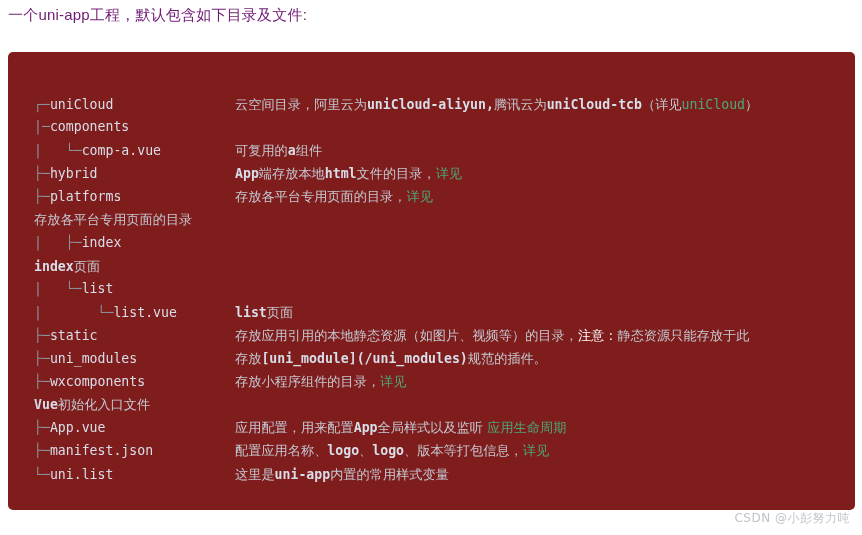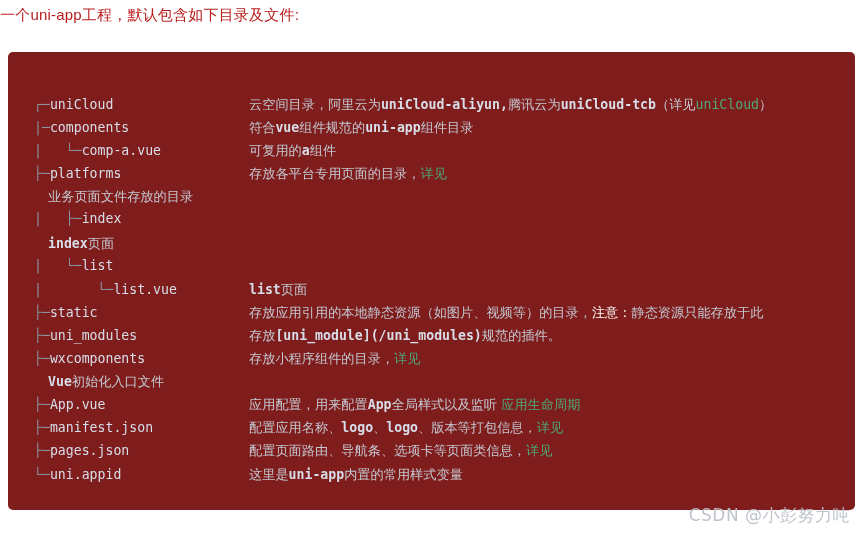--- a/index.html
+++ b/index.html
@@ -10,24 +10,24 @@
   body {
     width: 862px;
     height: 535px;
     overflow: hidden;
     font-family: "Liberation Sans", sans-serif;
     position: relative;
   }
 
   .intro-text {
     position: absolute;
-    left: 0px;
+    left: 8px;
     top: 6px;
     font-size: 15px;
-    color: #b91c1c;
+    color: #701a75;
     letter-spacing: 0.2px;
     white-space: nowrap;
   }
 
   .code-block {
     position: absolute;
     left: 8px;
     top: 52px;
     width: 847px;
     height: 458px;
@@ -63,59 +63,58 @@
   }
   .col-tree .branch { color: #8b929e; }
   .col-tree .name   { color: #d8dee9; }
 
   .col-desc {
     flex: 1 1 auto;
     color: #c3c8d1;
     font-family: "DejaVu Sans Mono", monospace;
     font-size: 13.2px;
     white-space: pre;
-    margin-left: 14px;
   }
   .col-desc .zh   { font-family: "DejaVu Sans", sans-serif; }
   .col-desc .mono { color: #d8dee9; font-weight: bold; }
   .col-desc .link { color: #4ca877; }
   .col-desc .warn { color: #ffffff; font-weight: normal; }
 
   .watermark {
     position: absolute;
     right: 12px;
     bottom: 8px;
     font-family: "DejaVu Sans", sans-serif;
-    font-size: 17px;
+    font-size: 12px;
     color: #b9bec8;
     letter-spacing: 0.5px;
     opacity: 0.92;
     white-space: nowrap;
   }
 </style>
 </head>
 <body>
 
 <div class="intro-text">一个uni-app工程，默认包含如下目录及文件:</div>
 
 <div class="code-block">
   <div class="code-inner" id="code-rows">
       <div class="code-row"><div class="col-tree"><span class="branch">┌─</span><span class="name">uniCloud</span></div><div class="col-desc"><span class="zh">云空间目录，阿里云为</span><span class="mono">uniCloud-aliyun,</span><span class="zh">腾讯云为</span><span class="mono">uniCloud-tcb</span><span class="zh">（详见</span><span class="link">uniCloud</span><span class="zh">）</span></div></div>
-      <div class="code-row"><div class="col-tree"><span class="branch">|─</span><span class="name">components</span></div><div class="col-desc"><span class="zh">符合</span><span class="mono">vue</span><span class="zh">组件规范的</span><span class="mono">uni-app</span><span class="zh">组件目录</span></div></div>
+      <div class="code-row"><div class="col-tree"><span class="branch">|─</span><span class="name">components</span></div></div>
       <div class="code-row"><div class="col-tree"><span class="branch">|   └─</span><span class="name">comp-a.vue</span></div><div class="col-desc"><span class="zh">可复用的</span><span class="mono">a</span><span class="zh">组件</span></div></div>
+      <div class="code-row"><div class="col-tree"><span class="branch">├─</span><span class="name">hybrid</span></div><div class="col-desc"><span class="mono">App</span><span class="zh">端存放本地</span><span class="mono">html</span><span class="zh">文件的目录，</span><span class="link">详见</span></div></div>
       <div class="code-row"><div class="col-tree"><span class="branch">├─</span><span class="name">platforms</span></div><div class="col-desc"><span class="zh">存放各平台专用页面的目录，</span><span class="link">详见</span></div></div>
-      <div class="code-row"><div class="col-desc"><span class="zh">业务页面文件存放的目录</span></div></div>
+      <div class="code-row"><div class="col-desc"><span class="zh">存放各平台专用页面的目录</span></div></div>
       <div class="code-row"><div class="col-tree"><span class="branch">|   ├─</span><span class="name">index</span></div><div class="col-desc"></div></div>
       <div class="code-row"><div class="col-desc"><span class="mono">index</span><span class="zh">页面</span></div></div>
       <div class="code-row"><div class="col-tree"><span class="branch">|   └─</span><span class="name">list</span></div><div class="col-desc"></div></div>
       <div class="code-row"><div class="col-tree"><span class="branch">|       └─</span><span class="name">list.vue</span></div><div class="col-desc"><span class="mono">list</span><span class="zh">页面</span></div></div>
       <div class="code-row"><div class="col-tree"><span class="branch">├─</span><span class="name">static</span></div><div class="col-desc"><span class="zh">存放应用引用的本地静态资源（如图片、视频等）的目录，</span><span class="warn">注意：</span><span class="zh">静态资源只能存放于此</span></div></div>
       <div class="code-row"><div class="col-tree"><span class="branch">├─</span><span class="name">uni_modules</span></div><div class="col-desc"><span class="zh">存放</span><span class="mono">[uni_module](/uni_modules)</span><span class="zh">规范的插件。</span></div></div>
       <div class="code-row"><div class="col-tree"><span class="branch">├─</span><span class="name">wxcomponents</span></div><div class="col-desc"><span class="zh">存放小程序组件的目录，</span><span class="link">详见</span></div></div>
       <div class="code-row"><div class="col-desc"><span class="mono">Vue</span><span class="zh">初始化入口文件</span></div></div>
       <div class="code-row"><div class="col-tree"><span class="branch">├─</span><span class="name">App.vue</span></div><div class="col-desc"><span class="zh">应用配置，用来配置</span><span class="mono">App</span><span class="zh">全局样式以及监听 </span><span class="link">应用生命周期</span></div></div>
       <div class="code-row"><div class="col-tree"><span class="branch">├─</span><span class="name">manifest.json</span></div><div class="col-desc"><span class="zh">配置应用名称、</span><span class="mono">logo</span><span class="zh">、</span><span class="mono">logo</span><span class="zh">、版本等打包信息，</span><span class="link">详见</span></div></div>
-      <div class="code-row"><div class="col-tree"><span class="branch">├─</span><span class="name">pages.json</span></div><div class="col-desc"><span class="zh">配置页面路由、导航条、选项卡等页面类信息，</span><span class="link">详见</span></div></div>
-      <div class="code-row"><div class="col-tree"><span class="branch">└─</span><span class="name">uni.appid</span></div><div class="col-desc"><span class="zh">这里是</span><span class="mono">uni-app</span><span class="zh">内置的常用样式变量</span></div></div>
+      <div class="code-row"><div class="col-tree"><span class="branch">└─</span><span class="name">uni.list</span></div><div class="col-desc"><span class="zh">这里是</span><span class="mono">uni-app</span><span class="zh">内置的常用样式变量</span></div></div>
     </div>
 </div>
 
 <div class="watermark">CSDN @小彭努力吨</div>
 
 </body></html>

